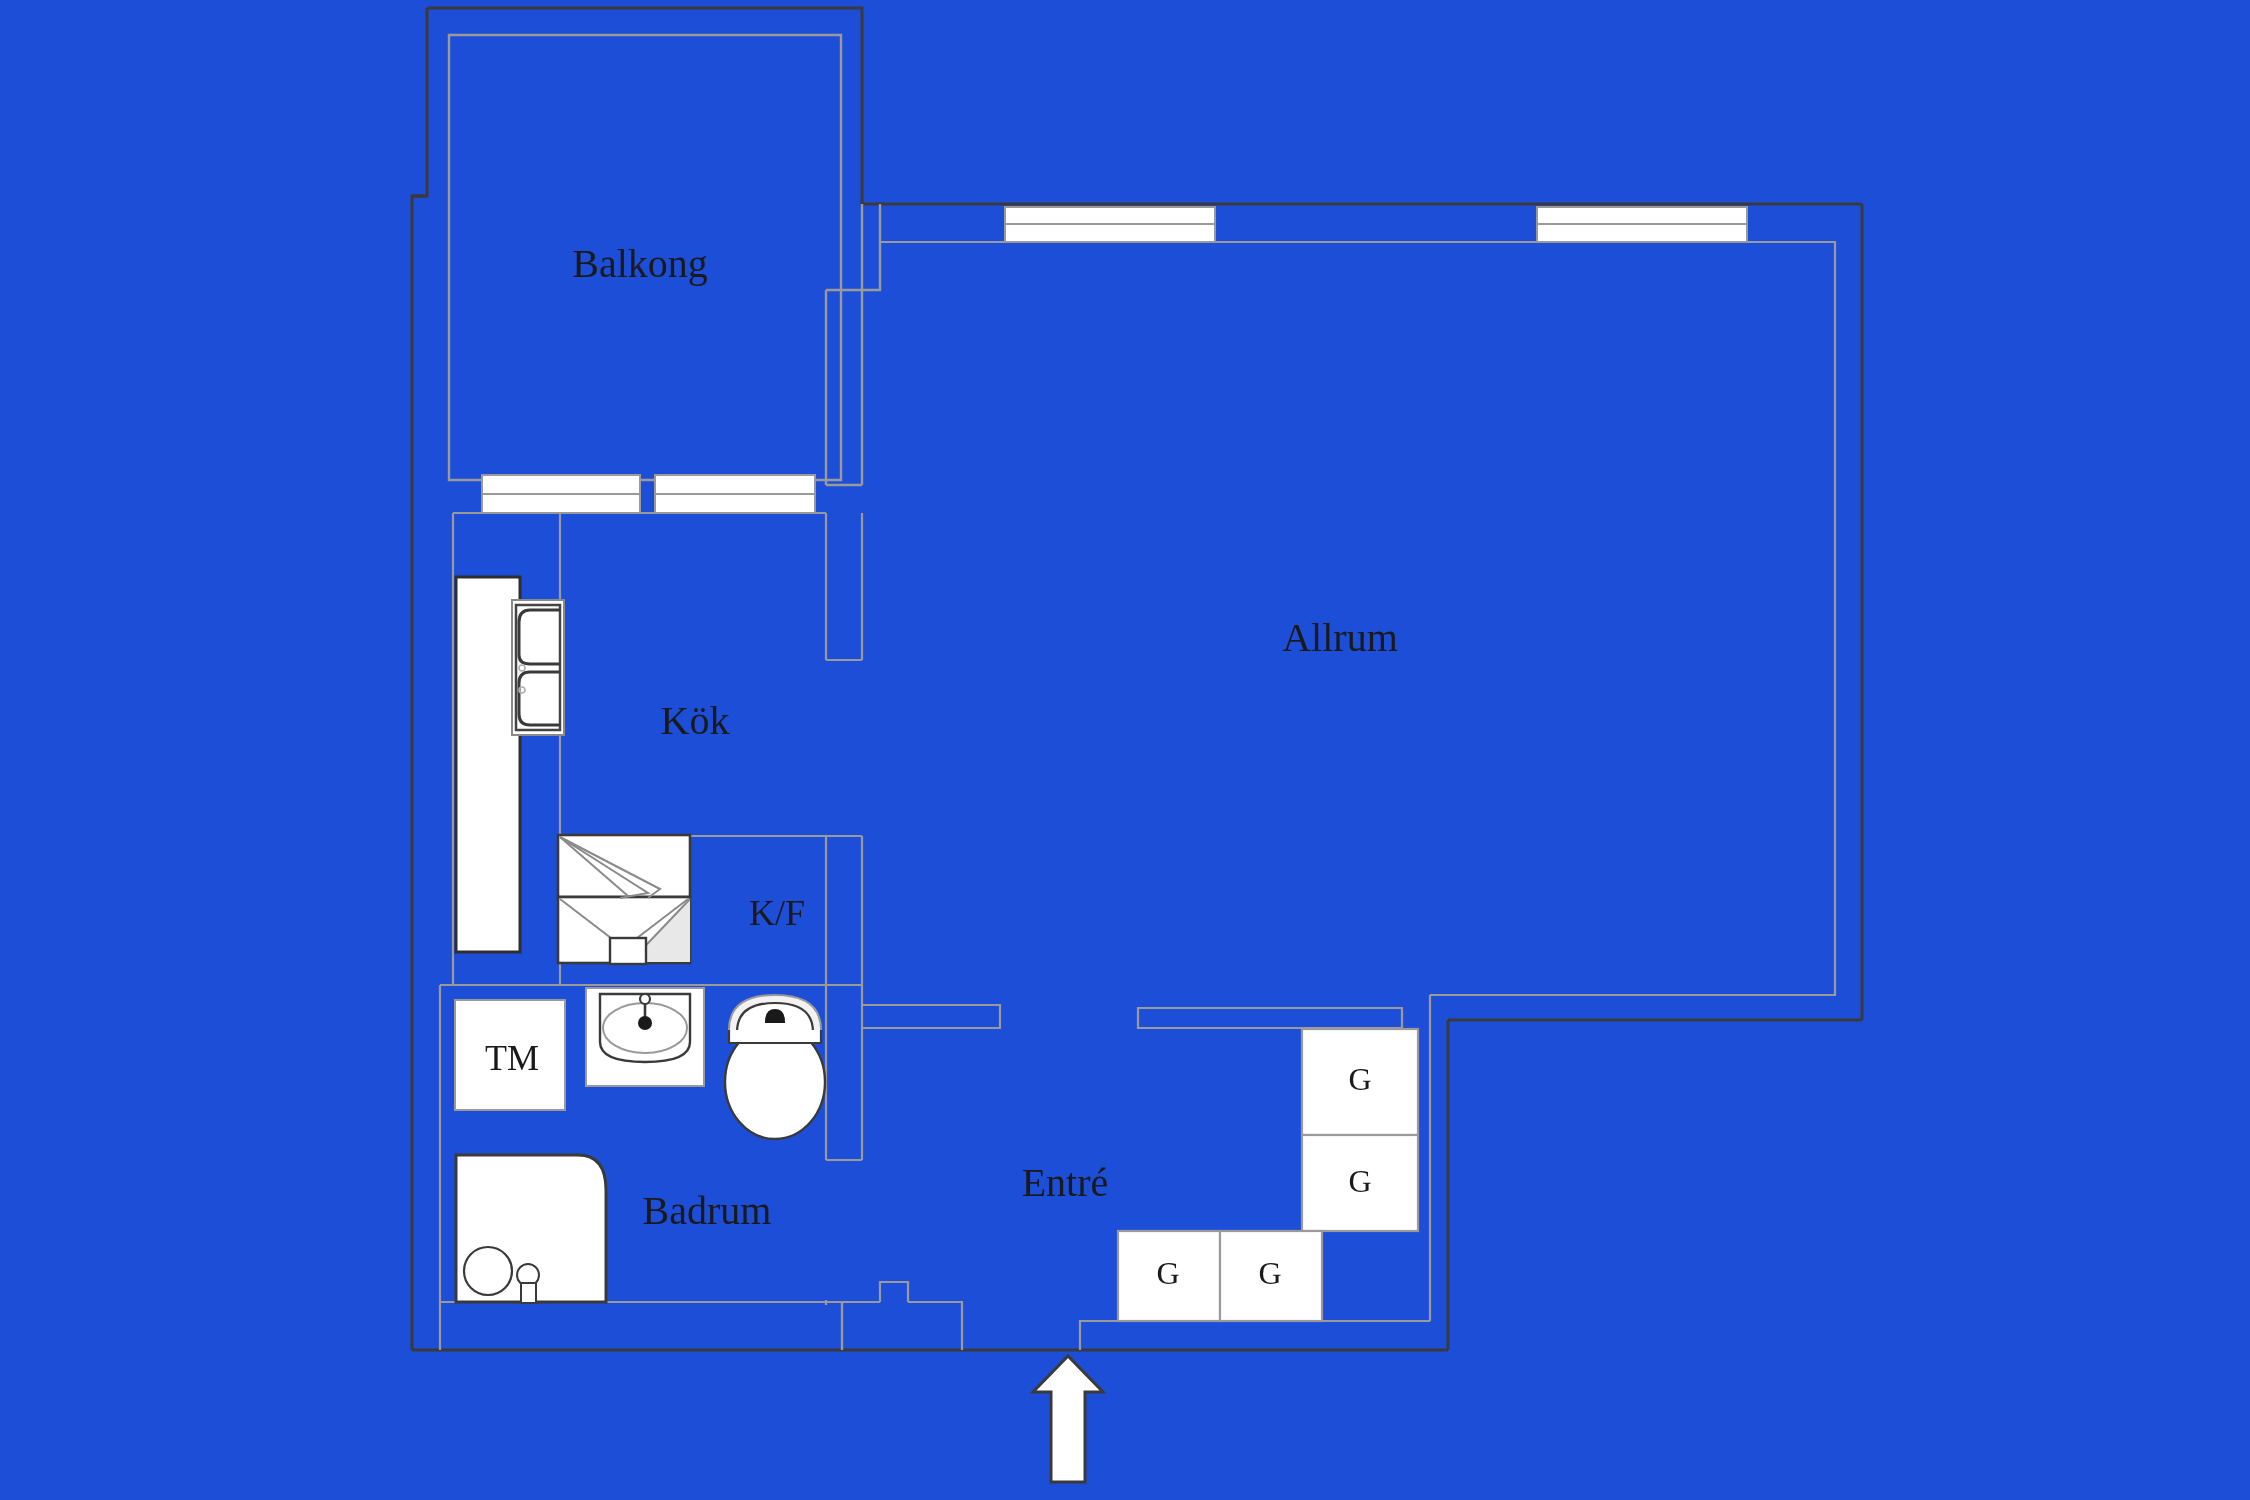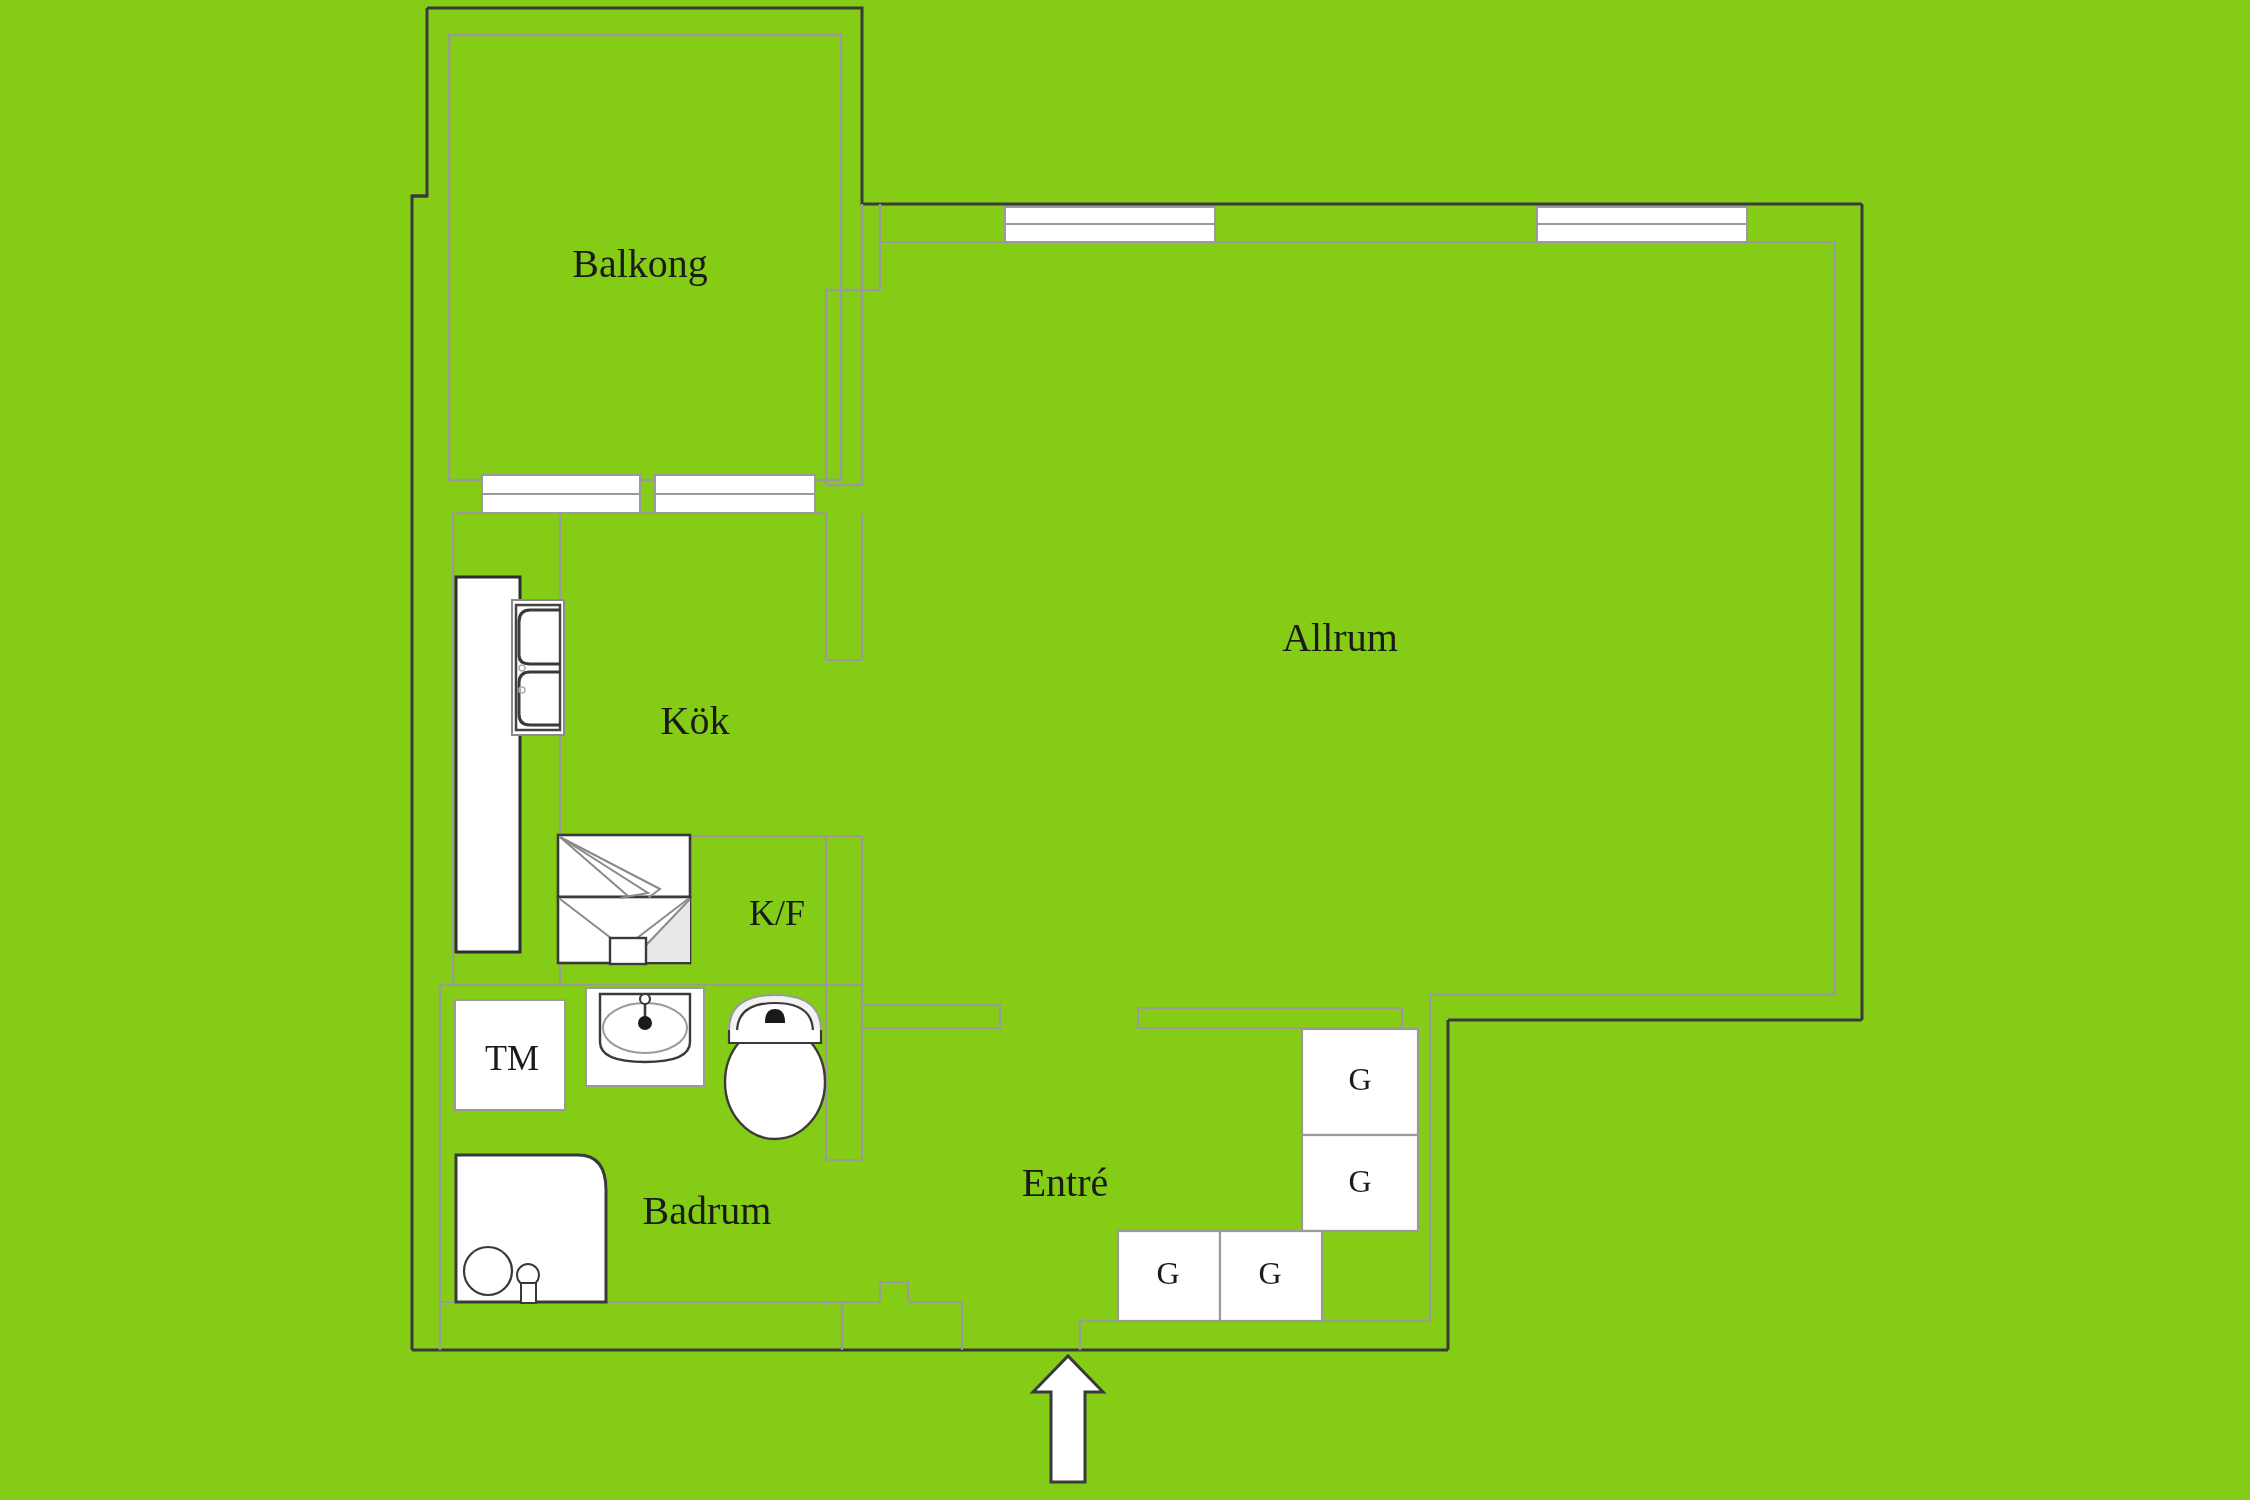--- a/index.html
+++ b/index.html
@@ -10,21 +10,21 @@
   body {
     width: 2250px;
     height: 1500px;
     font-family: "Liberation Serif", "DejaVu Serif", serif;
     overflow: hidden;
   }
   #floorplan-root {
     position: relative;
     width: 2250px;
     height: 1500px;
-    background: #84cc16;
+    background: #1d4ed8;
   }
   #floorplan-svg {
     position: absolute;
     top: 0;
     left: 0;
     width: 2250px;
     height: 1500px;
     display: block;
   }
   .room-label {

